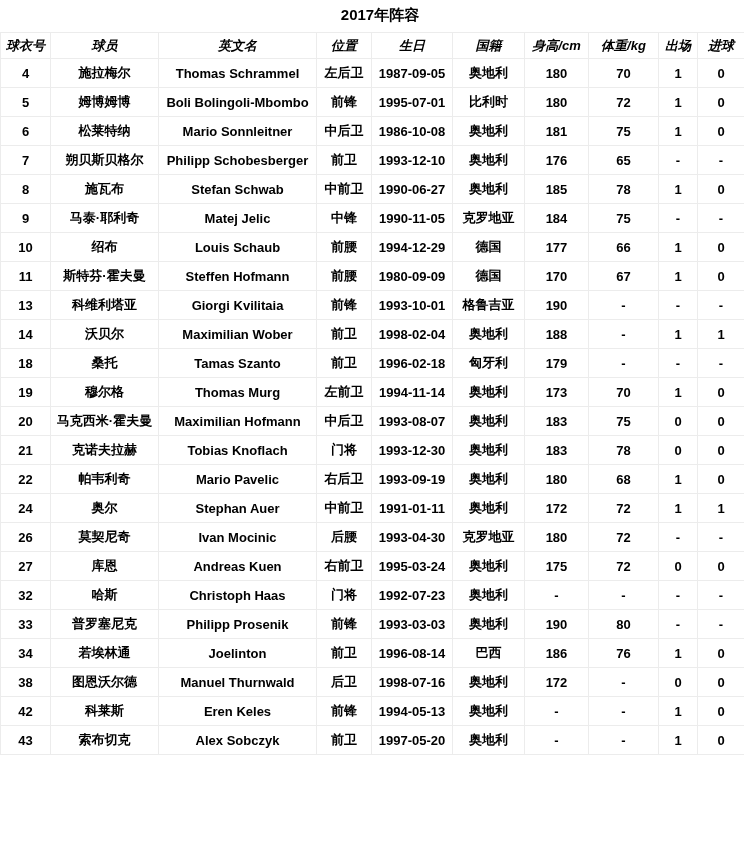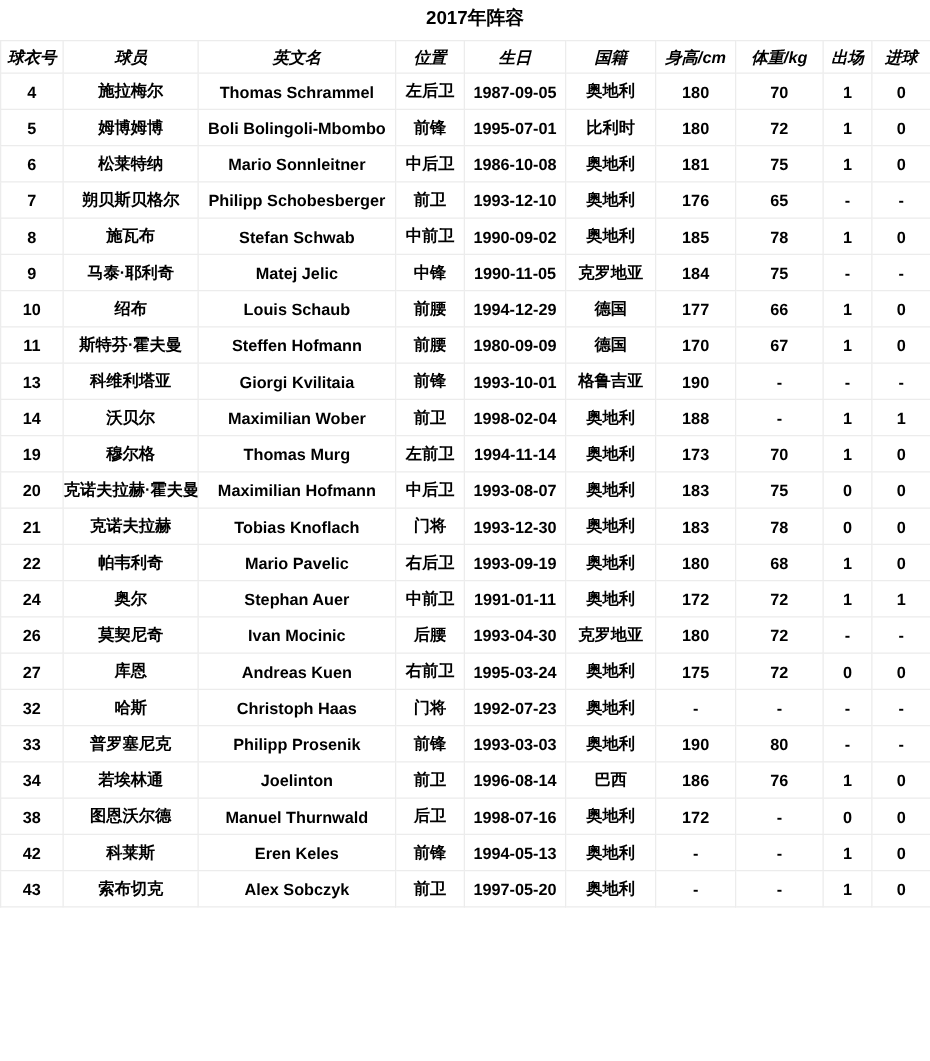--- a/index.html
+++ b/index.html
@@ -127,21 +127,21 @@
         <td>176</td>
         <td>65</td>
         <td>-</td>
         <td>-</td>
       </tr>
       <tr>
         <td>8</td>
         <td>施瓦布</td>
         <td>Stefan Schwab</td>
         <td>中前卫</td>
-        <td>1990-09-02</td>
+        <td>1990-06-27</td>
         <td>奥地利</td>
         <td>185</td>
         <td>78</td>
         <td>1</td>
         <td>0</td>
       </tr>
       <tr>
         <td>9</td>
         <td>马泰·耶利奇</td>
         <td>Matej Jelic</td>
@@ -195,34 +195,46 @@
         <td>Maximilian Wober</td>
         <td>前卫</td>
         <td>1998-02-04</td>
         <td>奥地利</td>
         <td>188</td>
         <td>-</td>
         <td>1</td>
         <td>1</td>
       </tr>
       <tr>
+        <td>18</td>
+        <td>桑托</td>
+        <td>Tamas Szanto</td>
+        <td>前卫</td>
+        <td>1996-02-18</td>
+        <td>匈牙利</td>
+        <td>179</td>
+        <td>-</td>
+        <td>-</td>
+        <td>-</td>
+      </tr>
+      <tr>
         <td>19</td>
         <td>穆尔格</td>
         <td>Thomas Murg</td>
         <td>左前卫</td>
         <td>1994-11-14</td>
         <td>奥地利</td>
         <td>173</td>
         <td>70</td>
         <td>1</td>
         <td>0</td>
       </tr>
       <tr>
         <td>20</td>
-        <td>克诺夫拉赫·霍夫曼</td>
+        <td>马克西米·霍夫曼</td>
         <td>Maximilian Hofmann</td>
         <td>中后卫</td>
         <td>1993-08-07</td>
         <td>奥地利</td>
         <td>183</td>
         <td>75</td>
         <td>0</td>
         <td>0</td>
       </tr>
       <tr>

